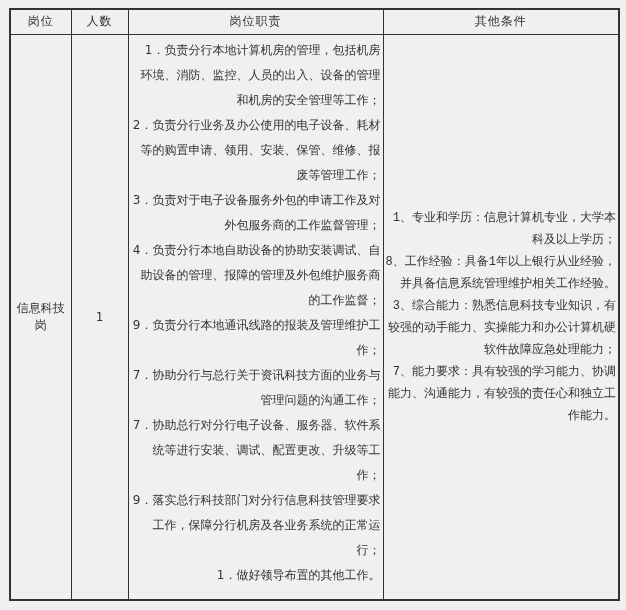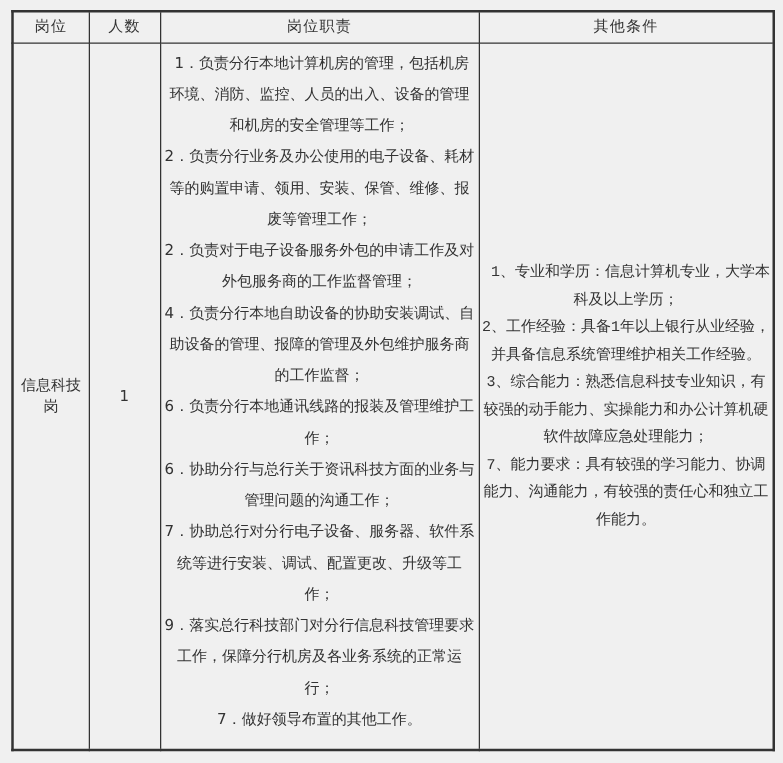--- a/index.html
+++ b/index.html
@@ -48,21 +48,21 @@
     padding: 3px 2px 1px 2px;
   }
   td.c-cond {
     vertical-align: middle;
     padding: 1px 2px;
   }
   td p {
     margin: 0;
     white-space: pre-wrap;
     word-break: break-all;
-    text-align: center;
+    text-align: right;
   }
   td.c-duties p { line-height: 25px; }
   td.c-cond   p { line-height: 22px; font-family: Liberation Mono, monospace; }
 </style>
 </head>
 <body>
 
 <div class="page">
   <table class="job-table">
     <colgroup>
@@ -79,30 +79,30 @@
         <th>其他条件</th>
       </tr>
     </thead>
     <tbody>
       <tr style="height:566px;">
         <td class="c-pos">信息科技岗</td>
         <td class="c-num">1</td>
         <td class="c-duties">
             <p> 1．负责分行本地计算机房的管理，包括机房环境、消防、监控、人员的出入、设备的管理和机房的安全管理等工作；</p>
             <p>2．负责分行业务及办公使用的电子设备、耗材等的购置申请、领用、安装、保管、维修、报废等管理工作；</p>
-            <p>2．负责对于电子设备服务外包的申请工作及对外包服务商的工作监督管理；</p>
+            <p>3．负责对于电子设备服务外包的申请工作及对外包服务商的工作监督管理；</p>
             <p>4．负责分行本地自助设备的协助安装调试、自助设备的管理、报障的管理及外包维护服务商的工作监督；</p>
-            <p>6．负责分行本地通讯线路的报装及管理维护工作；</p>
-            <p>6．协助分行与总行关于资讯科技方面的业务与管理问题的沟通工作；</p>
+            <p>9．负责分行本地通讯线路的报装及管理维护工作；</p>
+            <p>7．协助分行与总行关于资讯科技方面的业务与管理问题的沟通工作；</p>
             <p>7．协助总行对分行电子设备、服务器、软件系统等进行安装、调试、配置更改、升级等工作；</p>
             <p>9．落实总行科技部门对分行信息科技管理要求工作，保障分行机房及各业务系统的正常运行；</p>
-            <p>7．做好领导布置的其他工作。</p>
+            <p>1．做好领导布置的其他工作。</p>
           </td>
         <td class="c-cond">
             <p> 1、专业和学历：信息计算机专业，大学本科及以上学历；</p>
-            <p>2、工作经验：具备1年以上银行从业经验，并具备信息系统管理维护相关工作经验。</p>
+            <p>8、工作经验：具备1年以上银行从业经验，并具备信息系统管理维护相关工作经验。</p>
             <p>3、综合能力：熟悉信息科技专业知识，有较强的动手能力、实操能力和办公计算机硬软件故障应急处理能力；</p>
             <p>7、能力要求：具有较强的学习能力、协调能力、沟通能力，有较强的责任心和独立工作能力。</p>
           </td>
       </tr>
     </tbody>
   </table>
 </div>
 
 </body></html>

